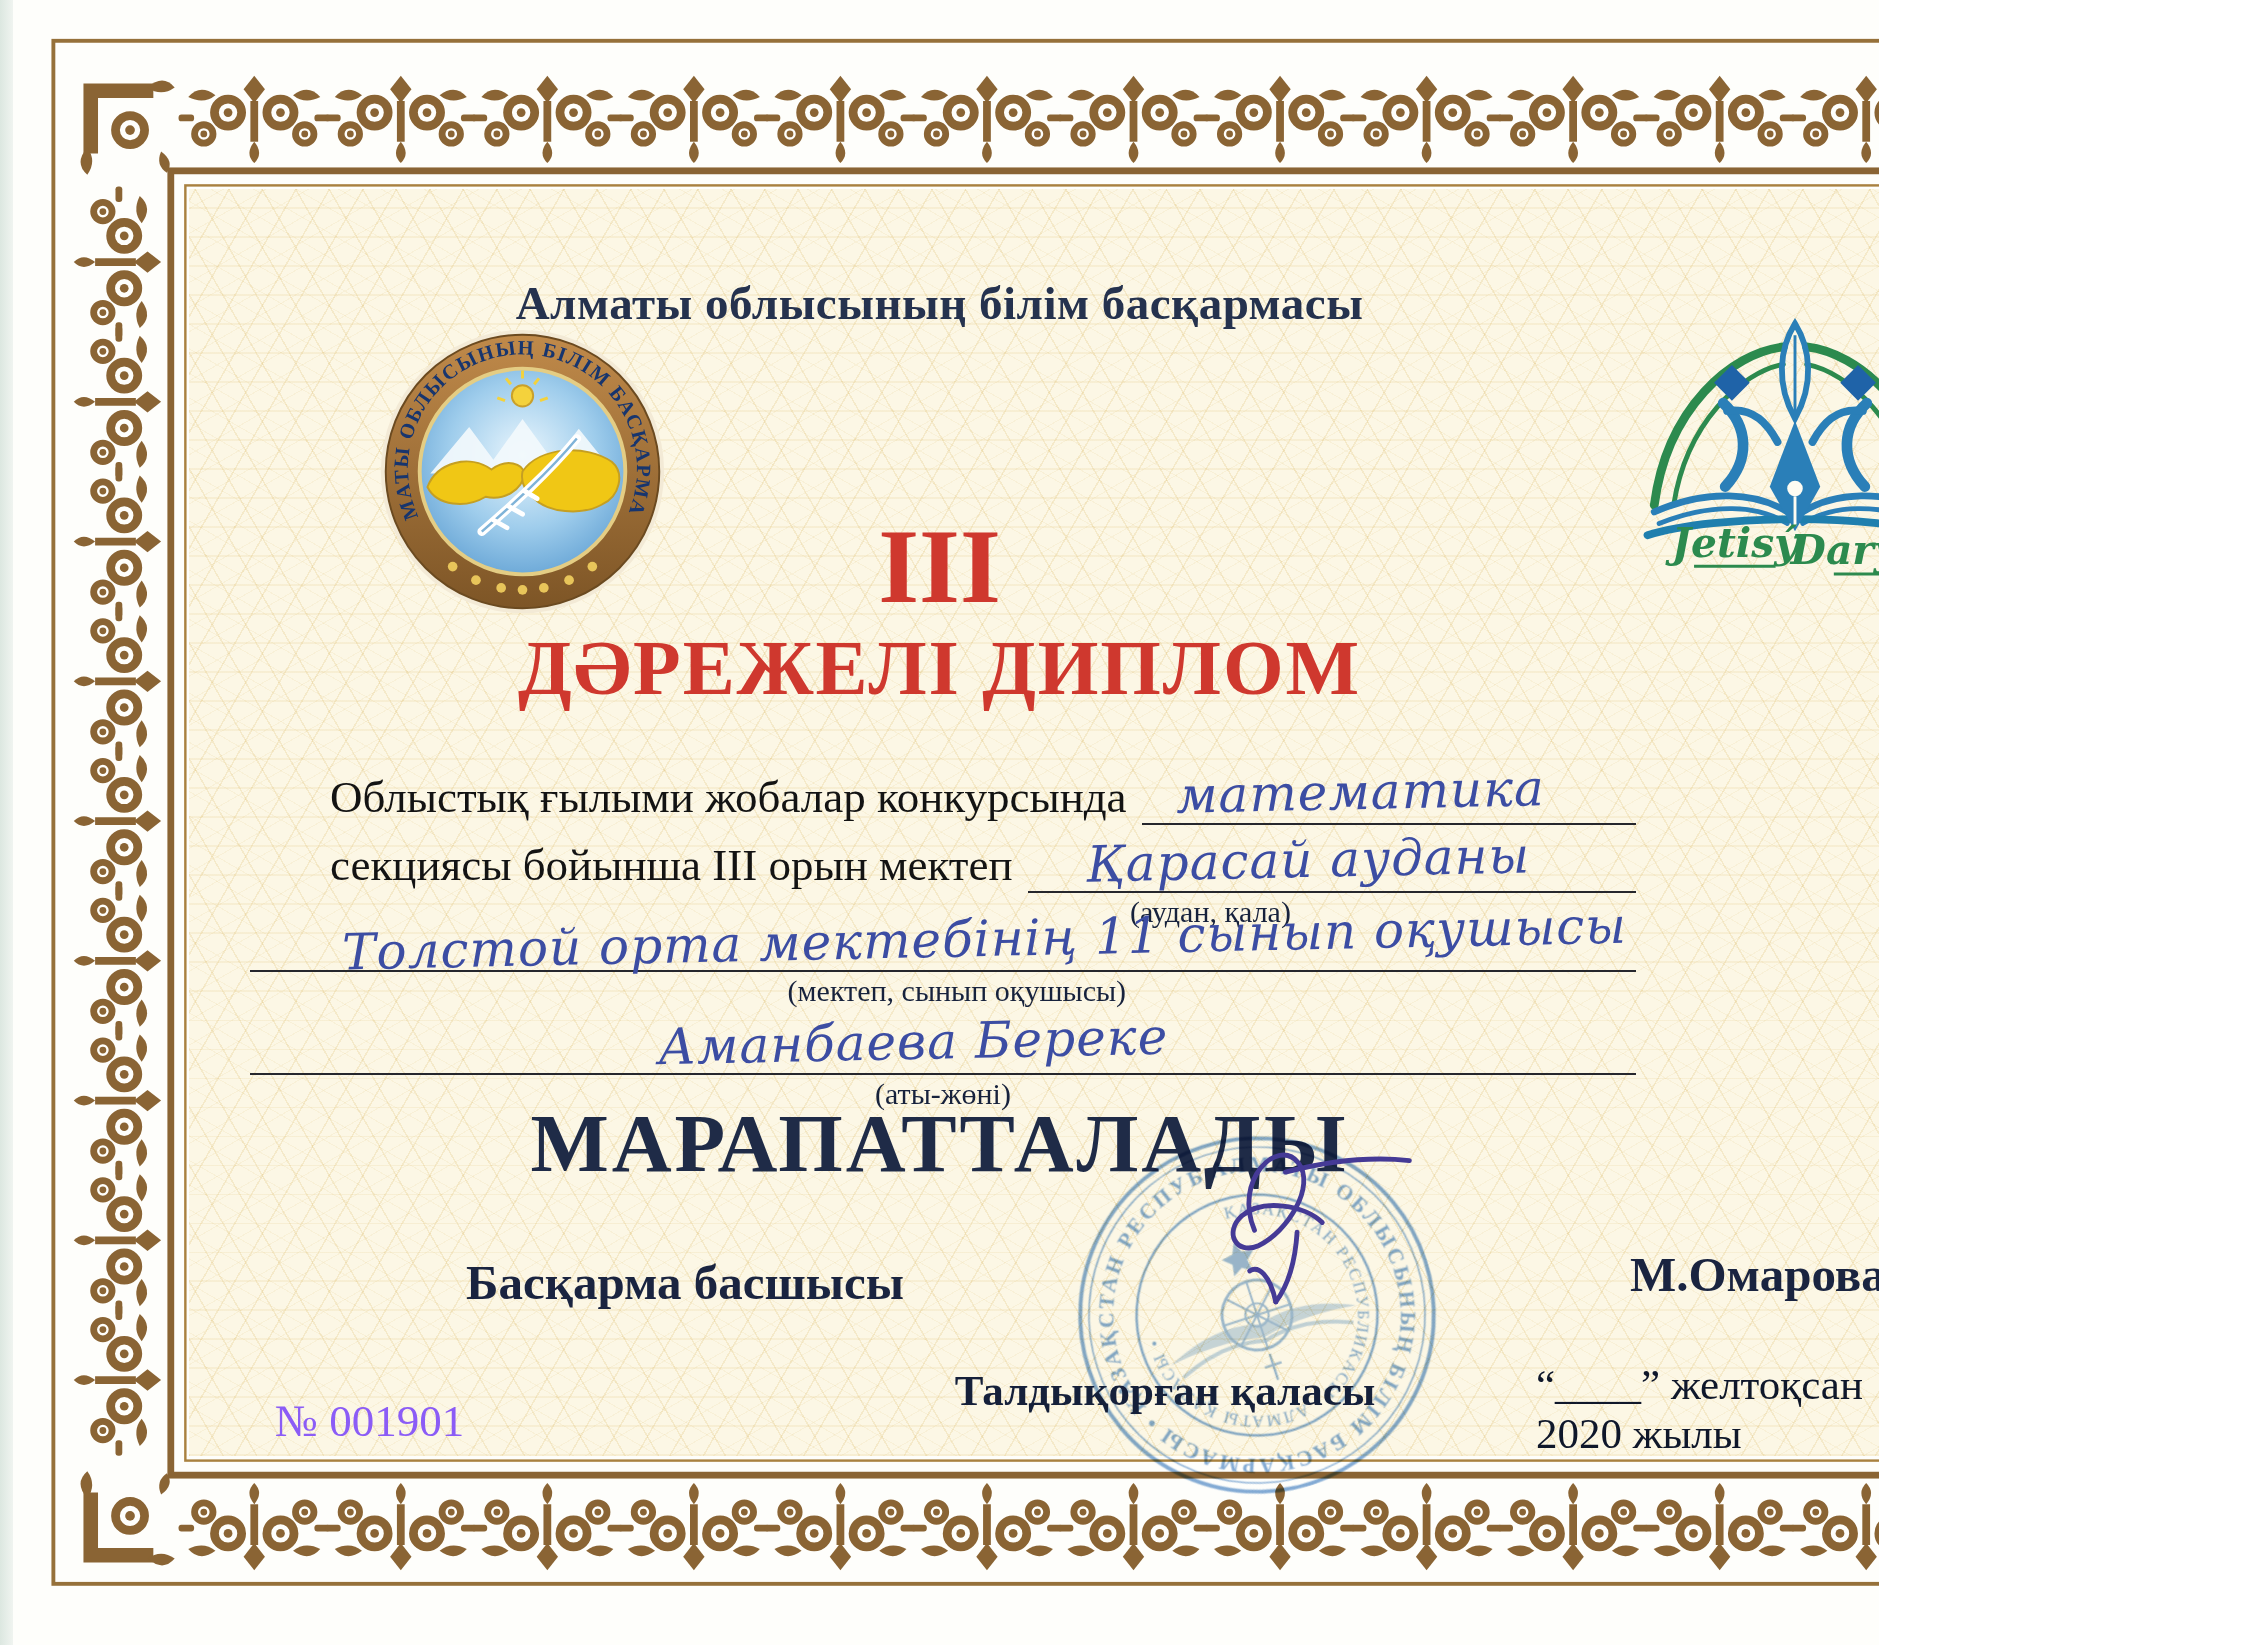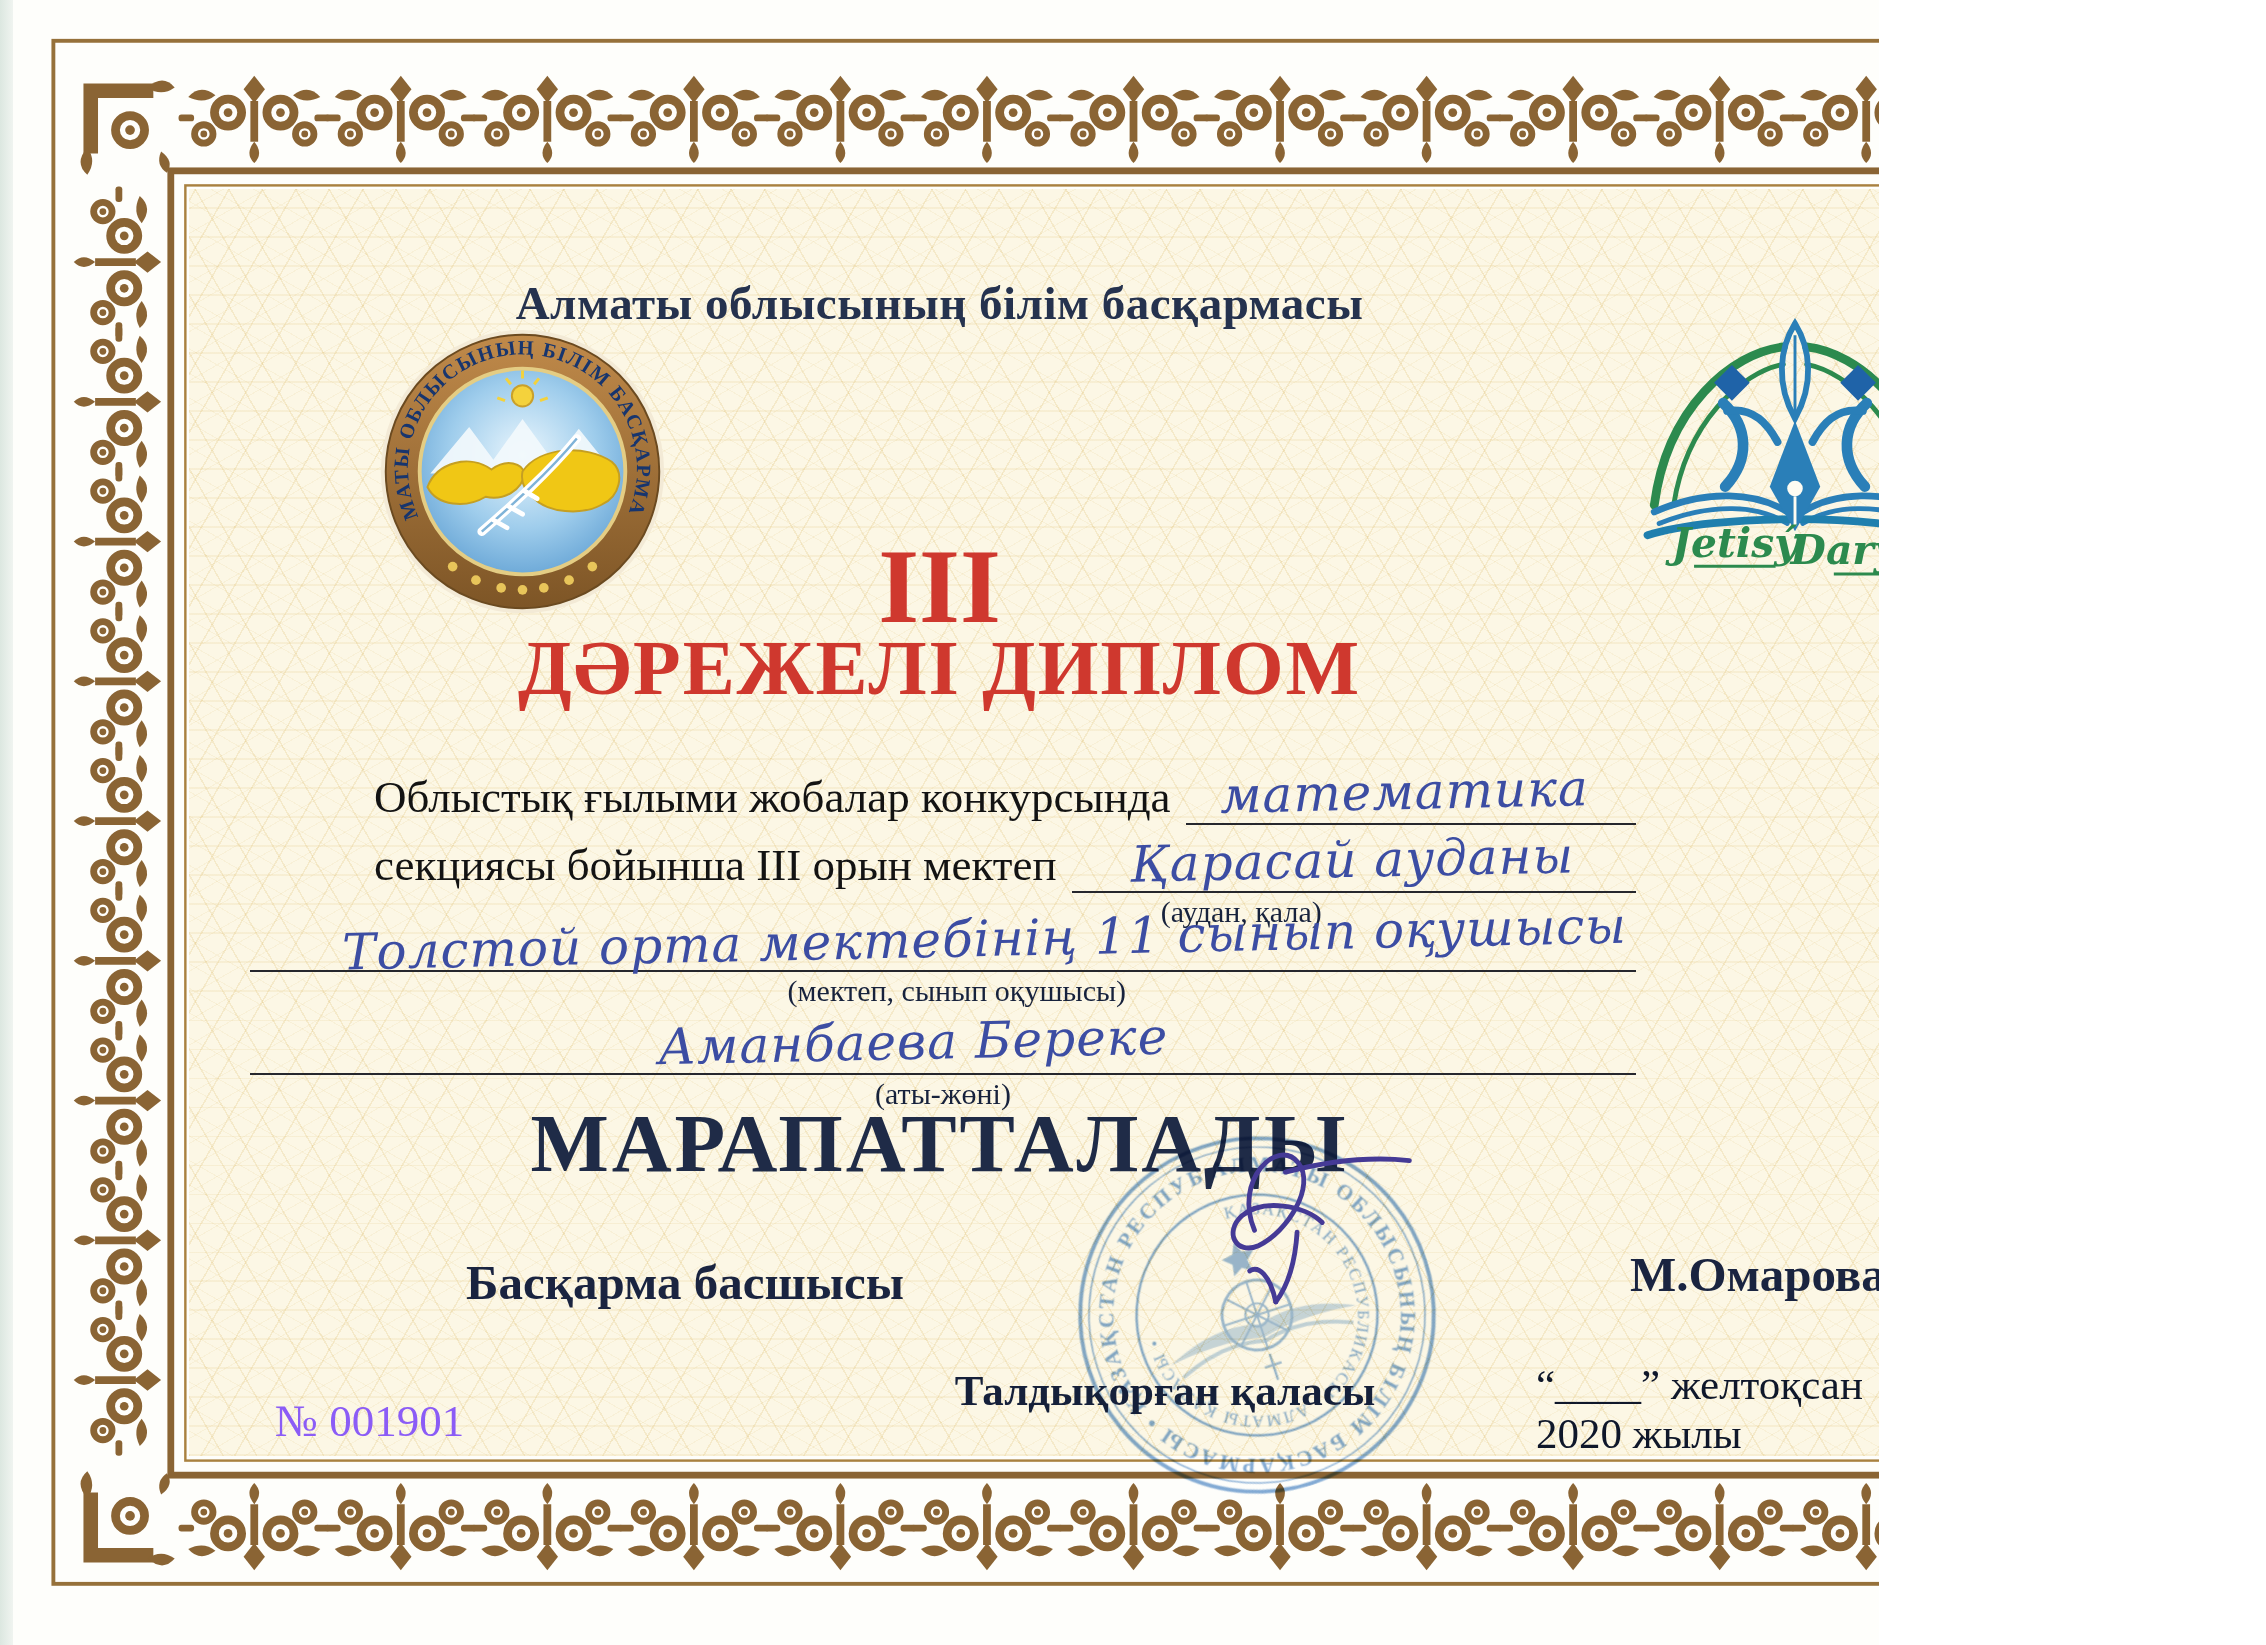--- a/index.html
+++ b/index.html
@@ -13,25 +13,25 @@
         background-color:#fcf7e5;
         background-image:
           repeating-linear-gradient(60deg,  rgba(216,180,92,.20) 0 1.5px, transparent 1.5px 29px),
           repeating-linear-gradient(-60deg, rgba(216,180,92,.20) 0 1.5px, transparent 1.5px 29px),
           repeating-linear-gradient(0deg,   rgba(216,180,92,.13) 0 1.5px, transparent 1.5px 29px),
           repeating-linear-gradient(30deg,  rgba(216,180,92,.10) 0 1px,  transparent 1px 21.3px),
           repeating-linear-gradient(-30deg, rgba(216,180,92,.10) 0 1px,  transparent 1px 21.3px);}
   .abs{position:absolute;}
   .center-text{left:0;right:0;text-align:center;}
   .org-title{top:276px;font-size:47px;font-weight:700;color:#25324e;letter-spacing:0.5px;}
-  .degree-numeral{top:514px;font-size:105px;line-height:1;font-weight:700;color:#cf382e;margin-top:20px;}
+  .degree-numeral{top:514px;font-size:105px;line-height:1;font-weight:700;color:#cf382e;}
   .degree-title{top:629px;font-size:78px;line-height:1;font-weight:700;color:#cf382e;letter-spacing:1.9px;text-align:center;}
   .award-word{top:1102px;font-size:83px;line-height:1;font-weight:700;color:#1f2b47;letter-spacing:2.9px;}
   .fill-row{position:absolute;display:flex;align-items:flex-end;}
-  .prefix{font-size:45px;color:#131313;white-space:nowrap;padding-right:15.5px;padding-bottom:1.9px;margin-left:44px;}
+  .prefix{font-size:45px;color:#131313;white-space:nowrap;padding-right:15.5px;padding-bottom:1.9px;}
   .blank{position:relative;flex:1;height:100%;border-bottom:2.9px solid #26272d;}
   .hand{position:absolute;bottom:1.9px;font-family:"DejaVu Serif",serif;font-style:italic;
         color:#3c4da3;font-size:50px;white-space:nowrap;transform:rotate(-1.2deg);letter-spacing:1px;}
   .caption{position:absolute;top:calc(100% + 3.9px);transform:translateX(-50%);
         font-size:30px;color:#17223c;white-space:nowrap;}
   .signatory-role{top:1254px;left:466px;font-size:49px;font-weight:700;color:#1a2440;}
   .signatory-name{top:1246px;left:1630px;font-size:49px;font-weight:700;color:#1a2440;}
   .city-line{top:1366px;left:932px;width:466px;text-align:center;font-size:43px;font-weight:600;color:#15203a;}
   .date-line{top:1360px;left:1536px;font-size:43px;color:#0f172a;}
   .serial-number{top:1395px;left:275px;font-size:45px;color:#8b5cf6;}

